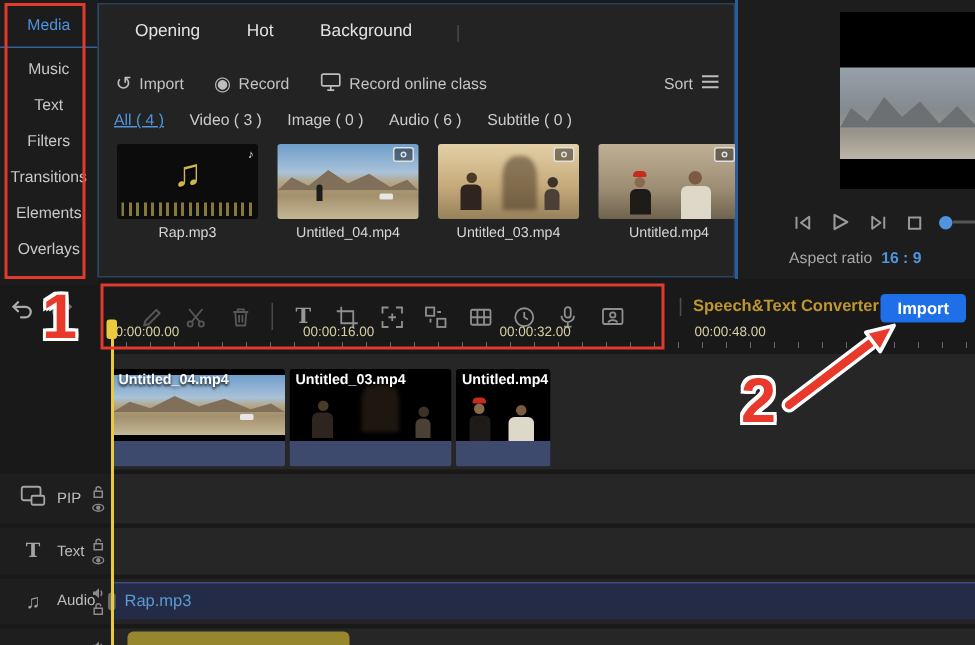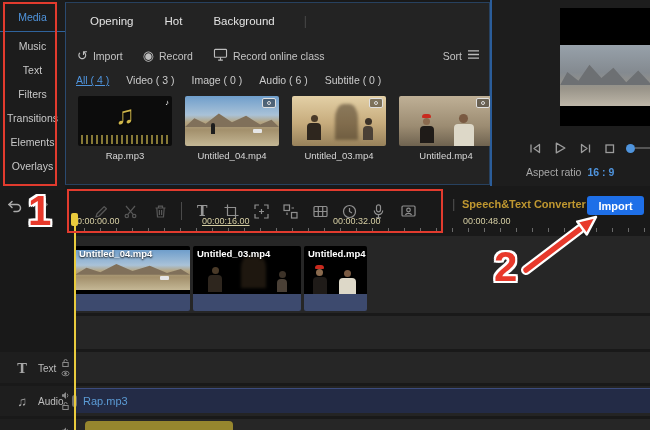--- a/index.html
+++ b/index.html
@@ -352,21 +352,21 @@
           <path d="M5.5 12c.6-2.2 5.4-2.2 6 0"></path>
       </svg>
     </div>
   </div>
 
   <div class="bar-sep">|</div>
   <div class="speech">Speech&amp;Text Converter</div>
   <div class="export-btn">Import</div>
 
   <div class="ruler-label" style="left:72px;">00:00:00.00</div>
-  <div class="ruler-label" style="left:202px;text-decoration:underline;">00:00:16.00</div>
+  <div class="ruler-label" style="left:202px;">00:00:16.00</div>
   <div class="ruler-label" style="left:333px;">00:00:32.00</div>
   <div class="ruler-label" style="left:463px;">00:00:48.00</div>
   <div class="ticks"></div>
 
   <div class="row" style="top:236px;height:77px;">
     <div class="row-body"></div>
     <div class="tclip" style="left:75px;width:115px;">
       <div class="thumb">
         <div class="inner bg-u04">
             <div class="mtn"></div>
@@ -403,20 +403,39 @@
             <div class="b" style="background:#ddd8c8;width:17px;height:18px;"></div>
           </div>
       </div>
       <div class="foot"></div>
       <div class="clip-name">Untitled.mp4</div>
     </div>
   </div>
 
   <div class="row" style="top:316px;height:33px;">
     <div class="row-body"></div>
+    <div class="row-head">
+      <span class="hicon">
+        <svg width="18" height="15" viewBox="0 0 18 15" fill="none" stroke="#a5a5a5" stroke-width="1.2">
+          <rect x="1.5" y="1.5" width="12.5" height="9" rx="1.5"></rect>
+            <rect x="8" y="7.5" width="8.5" height="6" rx="1" fill="#1e1e1e"></rect>
+        </svg>
+      </span>
+      <span class="hlabel">PIP</span>
+      <span class="hstack">
+        <svg width="9" height="9" viewBox="0 0 9 9" fill="none" stroke="#8a8a8a" stroke-width="1">
+            <rect x="1.8" y="4" width="5.4" height="4"></rect>
+            <path d="M3 4V2.6a1.6 1.6 0 013.2 0"></path>
+          </svg>
+        <svg width="9" height="8" viewBox="0 0 9 8" fill="none" stroke="#8a8a8a" stroke-width=".9">
+            <ellipse cx="4.5" cy="4" rx="3.6" ry="2.3"></ellipse>
+            <circle cx="4.5" cy="4" r="1" fill="#8a8a8a"></circle>
+          </svg>
+      </span>
+    </div>
   </div>
 
   <div class="row" style="top:352px;height:31px;">
     <div class="row-body"></div>
     <div class="row-head">
       <span class="hicon" style="font-family:'DejaVu Serif',serif;font-size:13px;font-weight:bold;color:#a5a5a5;">T</span>
       <span class="hlabel">Text</span>
       <span class="hstack">
         <svg width="9" height="9" viewBox="0 0 9 9" fill="none" stroke="#8a8a8a" stroke-width="1">
             <rect x="1.8" y="4" width="5.4" height="4"></rect>

